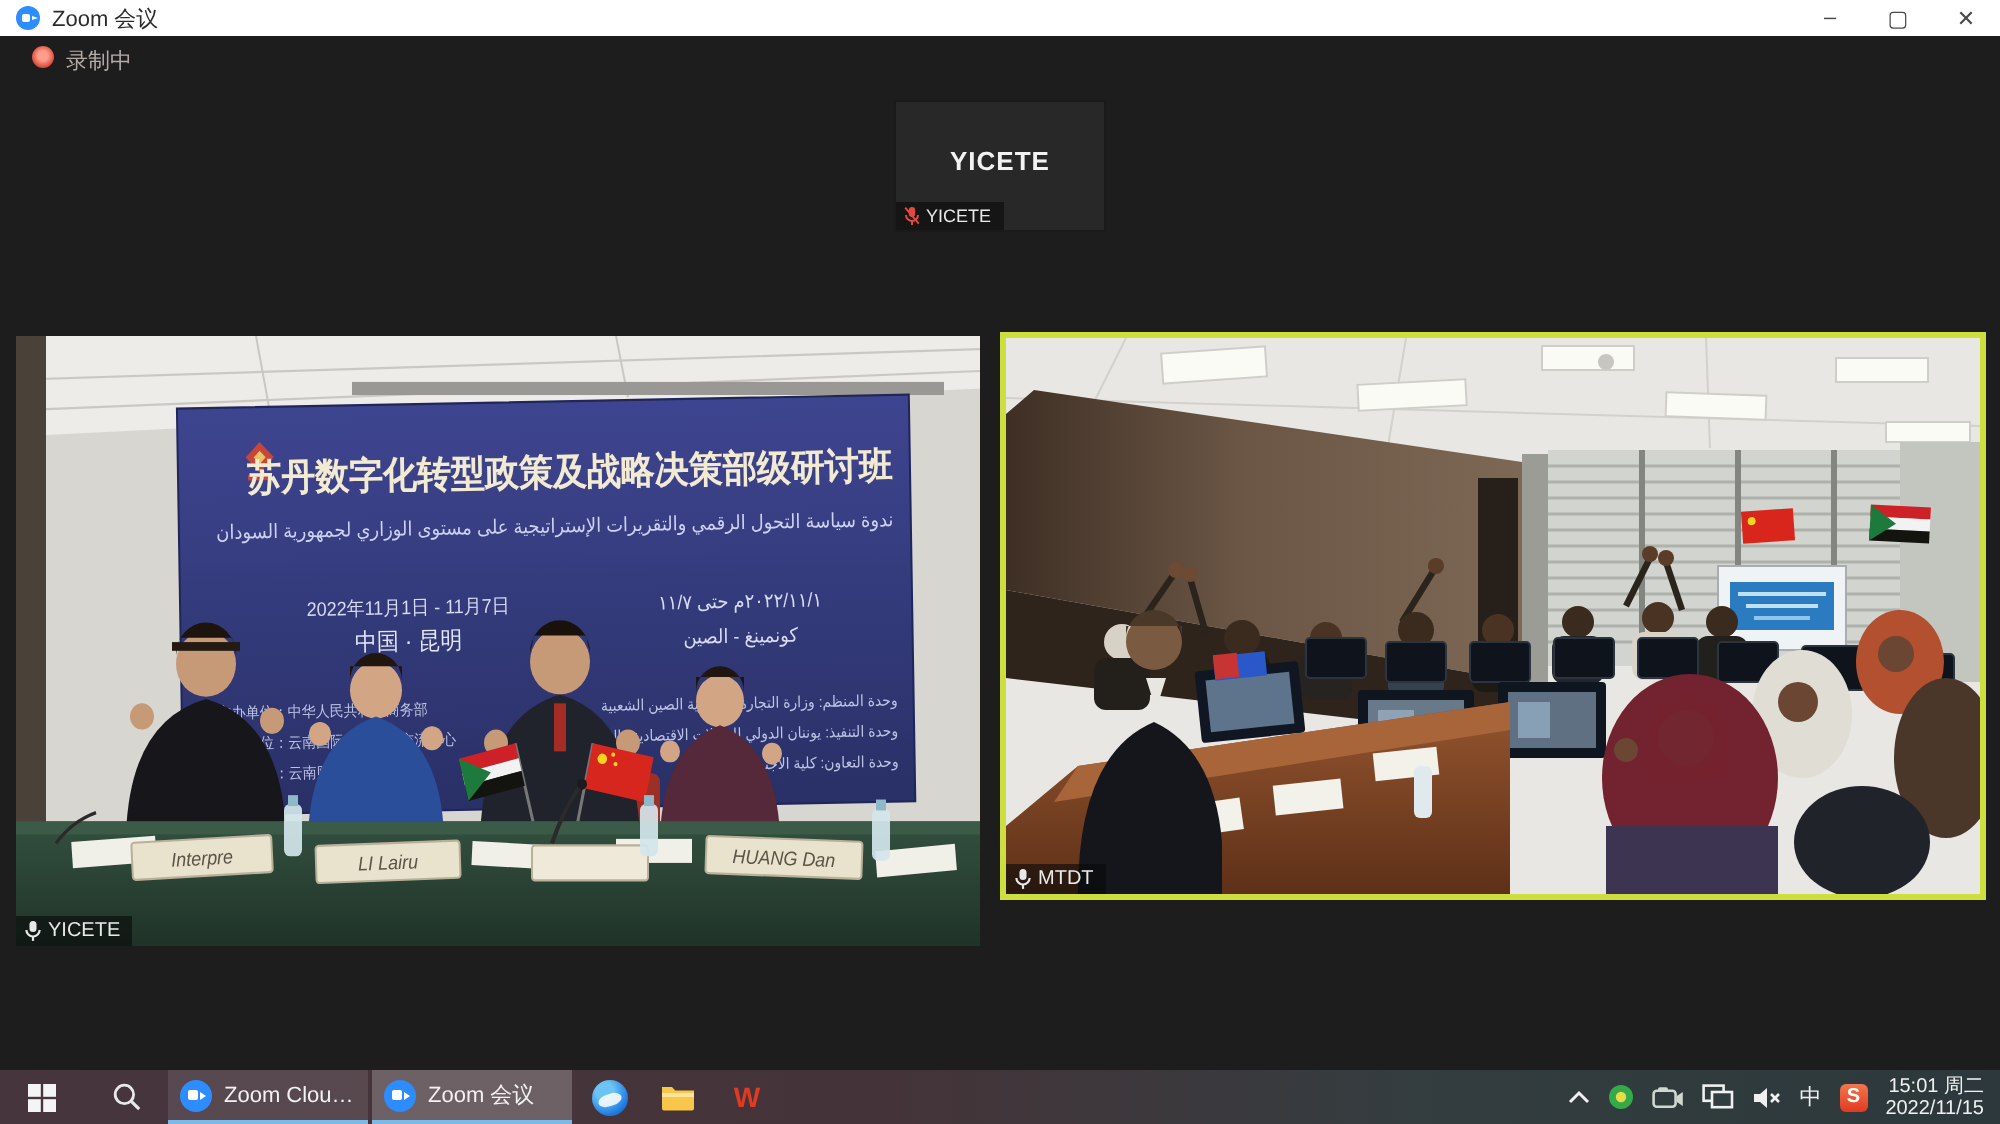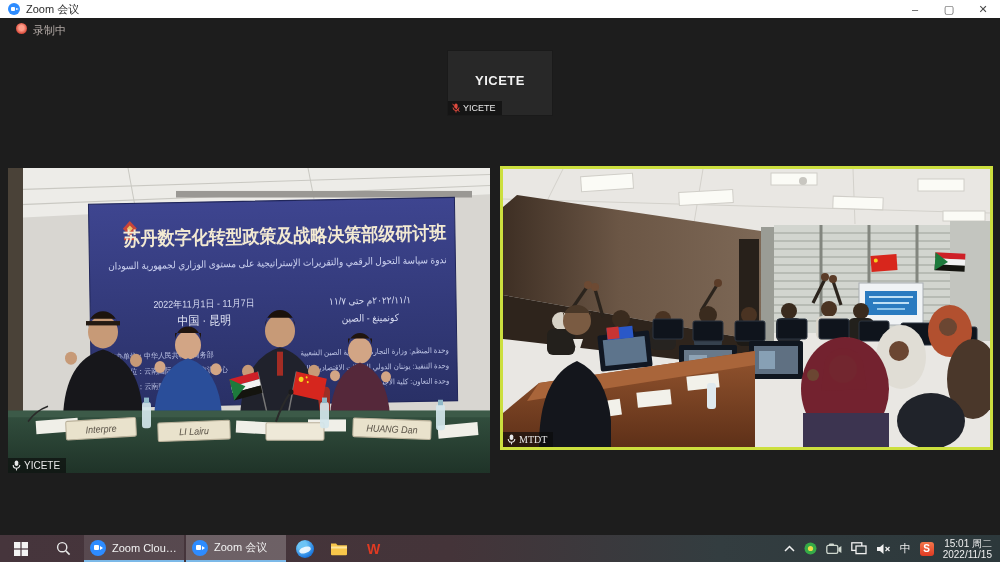--- a/index.html
+++ b/index.html
@@ -417,21 +417,21 @@
           <circle cx="396" cy="182" r="10" fill="#6b4632"></circle>
           <ellipse cx="342" cy="220" rx="44" ry="52" fill="#73222f"></ellipse>
           <circle cx="340" cy="200" r="14" fill="#6b4632"></circle>
           <path d="M322,192 a20,20 0 0 1 38,2 l4,26 -46,2 z" fill="#73222f" opacity=".9"></path>
           <rect x="300" y="244" width="86" height="34" fill="#3c3450"></rect>
           <circle cx="310" cy="206" r="6" fill="#6b4632"></circle>
           <ellipse cx="470" cy="210" rx="26" ry="40" fill="#4a372a"></ellipse>
           <ellipse cx="428" cy="252" rx="34" ry="28" fill="#20232a"></ellipse>
         </g>
       </svg>
-      <div class="name-tag" style="bottom:0;font-family:Liberation Serif, serif;">
+      <div class="name-tag" style="bottom:0;">
         <svg width="9" height="11" viewBox="0 0 8 10">
           <rect x="2.4" y="0.5" width="3.2" height="5" rx="1.6" fill="#e8e8e8"></rect>
           <path d="M1 4.5 a3 3 0 0 0 6 0" stroke="#e8e8e8" fill="none" stroke-width="1"></path>
           <line x1="4" y1="7.5" x2="4" y2="9.5" stroke="#e8e8e8" stroke-width="1"></line>
         </svg>
         <span>MTDT</span>
       </div>
     </div>
   </div>
 

